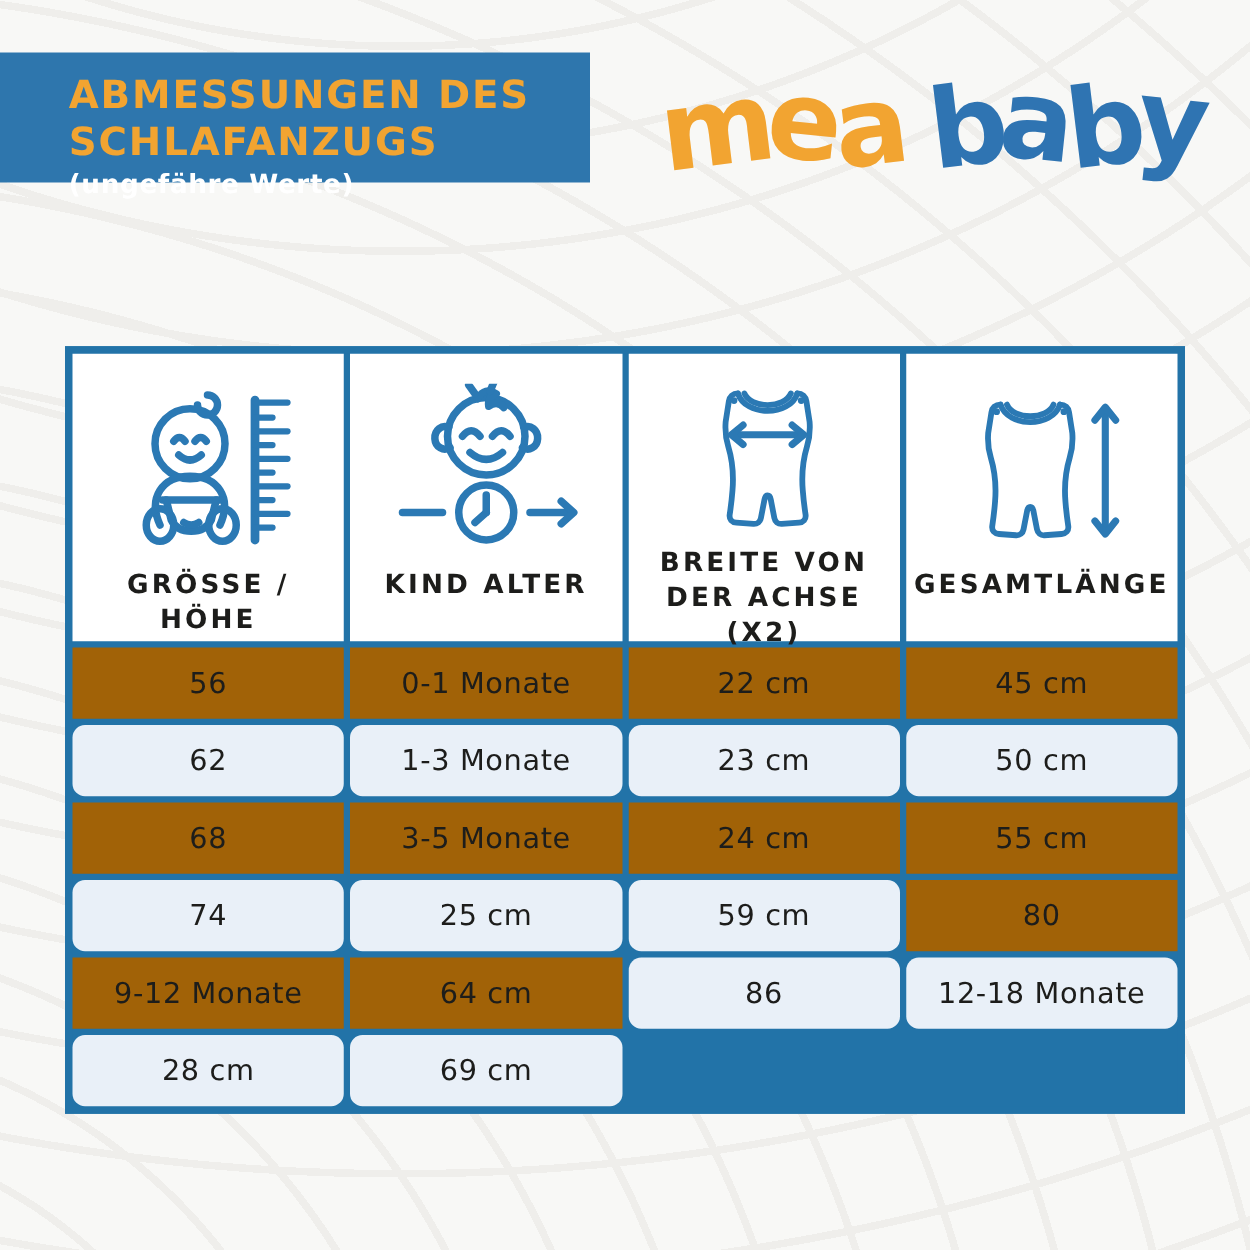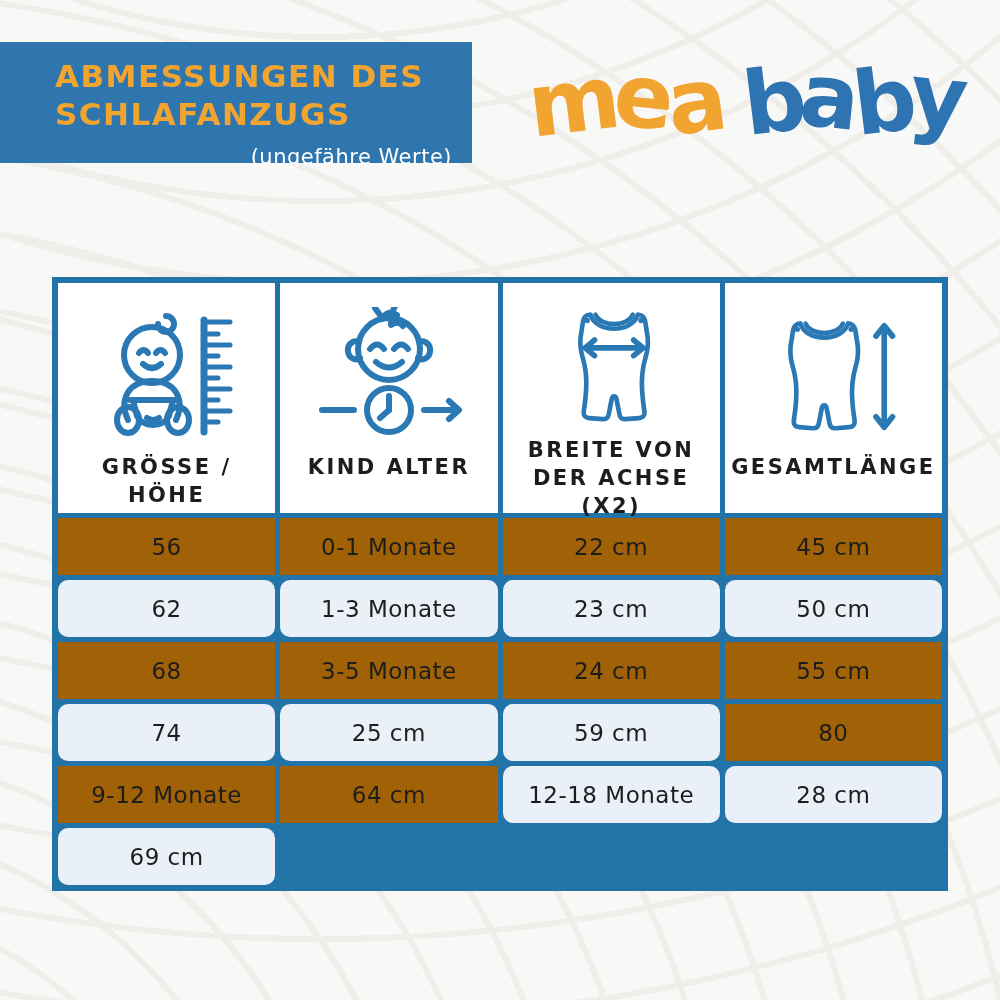--- a/index.html
+++ b/index.html
@@ -18,30 +18,30 @@
   
   .waves{
     position:absolute;inset:0;z-index:0;pointer-events:none;
     background-image:
       repeating-radial-gradient(1600px circle at 32% -78%, transparent 0 76px, var(--wave) 76px 82px),
       repeating-radial-gradient(1400px circle at -18% 128%, transparent 0 70px, var(--wave) 70px 76px);
     opacity:.8;
   }
   
   .header-box{
-    position:absolute;left:0;top:42px;width:472px;height:121px;
+    position:absolute;left:0;top:42px;width:472px;height:104px;
     background:var(--header-bg);z-index:2;padding:15px 20px 0 55px;
   }
   .header-title{
     color:var(--accent-orange);font-size:31px;font-weight:bold;
     letter-spacing:1.5px;line-height:38px;
   }
   .header-subtitle{
-    color:var(--subtitle-white);font-size:21px;font-weight:normal;
-    letter-spacing:0.5px;margin-top:12px;text-align:right;
+    color:var(--subtitle-white);font-size:21px;font-weight:bold;
+    letter-spacing:0.5px;margin-top:2px;
   }
   
   .logo{
     position:absolute;left:528px;top:34px;width:440px;height:130px;z-index:2;
     display:flex;align-items:center;gap:22px;
   }
   .logo-word{font-weight:bold;font-size:88px;letter-spacing:-6px;display:flex;}
   .logo-word span{display:inline-block;}
   .logo-word span:nth-child(odd){transform:rotate(-7deg) translateY(2px);}
   .logo-word span:nth-child(even){transform:rotate(6deg) translateY(-3px);}
@@ -217,16 +217,17 @@
     <div class="dcell">68</div>
     <div class="dcell">3-5 Monate</div>
     <div class="dcell">24 cm</div>
     <div class="dcell">55 cm</div>
     <div class="dcell alt">74</div>
     <div class="dcell alt">25 cm</div>
     <div class="dcell alt">59 cm</div>
     <div class="dcell">80</div>
     <div class="dcell">9-12 Monate</div>
     <div class="dcell">64 cm</div>
+    <div class="dcell alt">86</div>
     <div class="dcell alt">12-18 Monate</div>
     <div class="dcell alt">28 cm</div>
     <div class="dcell alt">69 cm</div>
   </div>
 
 </body></html>

